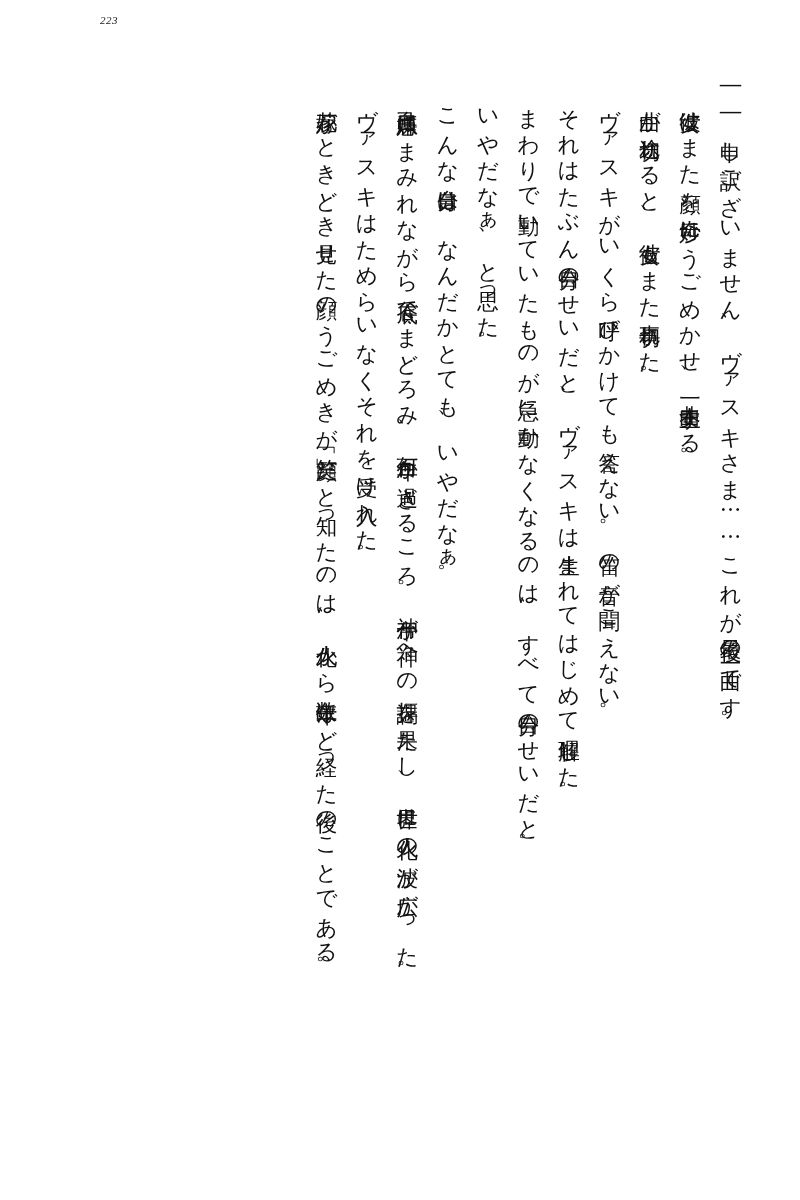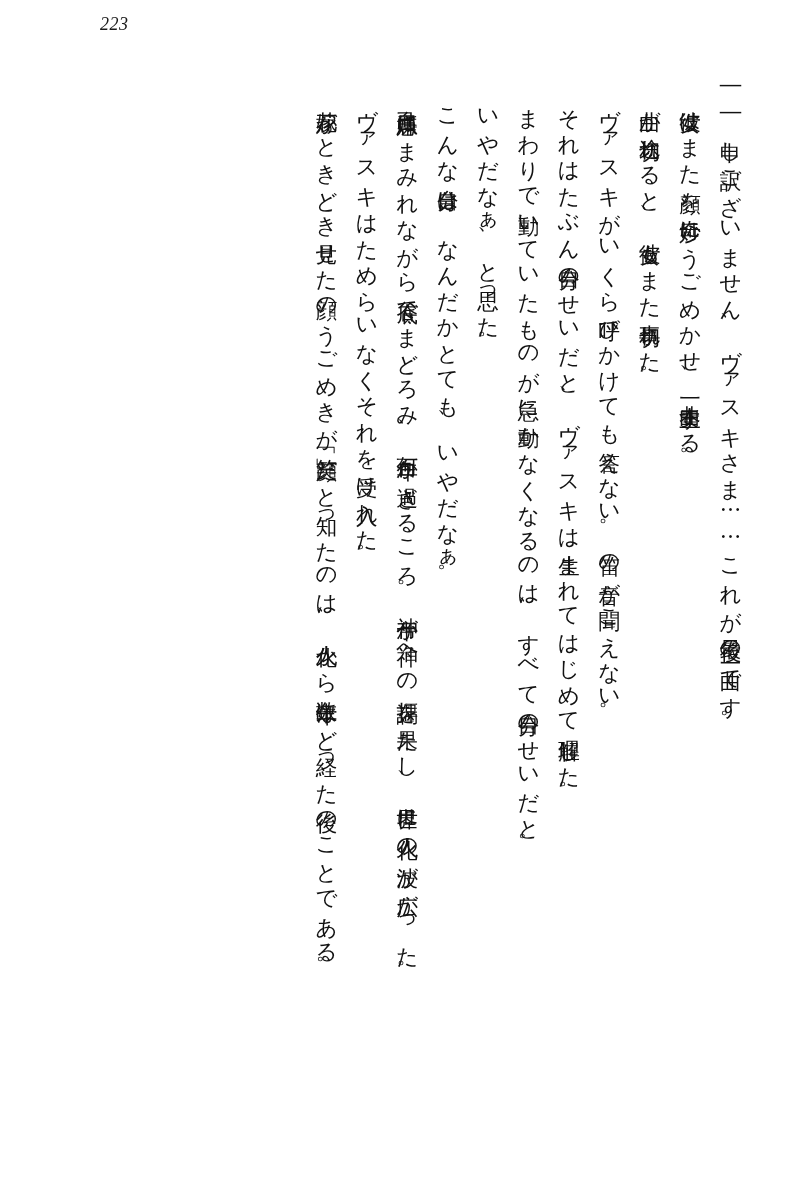--- a/index.html
+++ b/index.html
@@ -22,21 +22,21 @@
     left: 0;
     width: 800px;
     height: 1200px;
     background: #ffffff;
   }
 
   .page-number {
     position: absolute;
     top: 14px;
     left: 100px;
-    font-size: 18px;
+    font-size: 11px;
     font-style: italic;
     font-family: "Liberation Serif", "DejaVu Serif", serif;
     color: #1a1a1a;
     letter-spacing: 0.5px;
   }
 
   
   .vtext {
     position: absolute;
     top: 72px;

